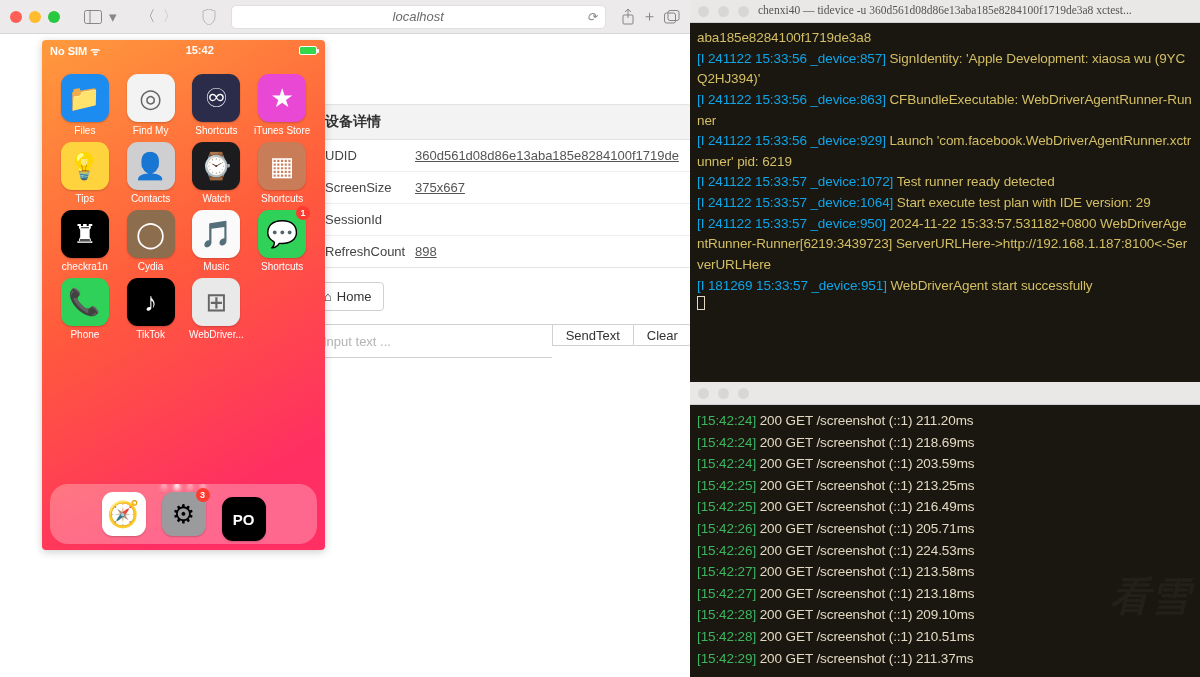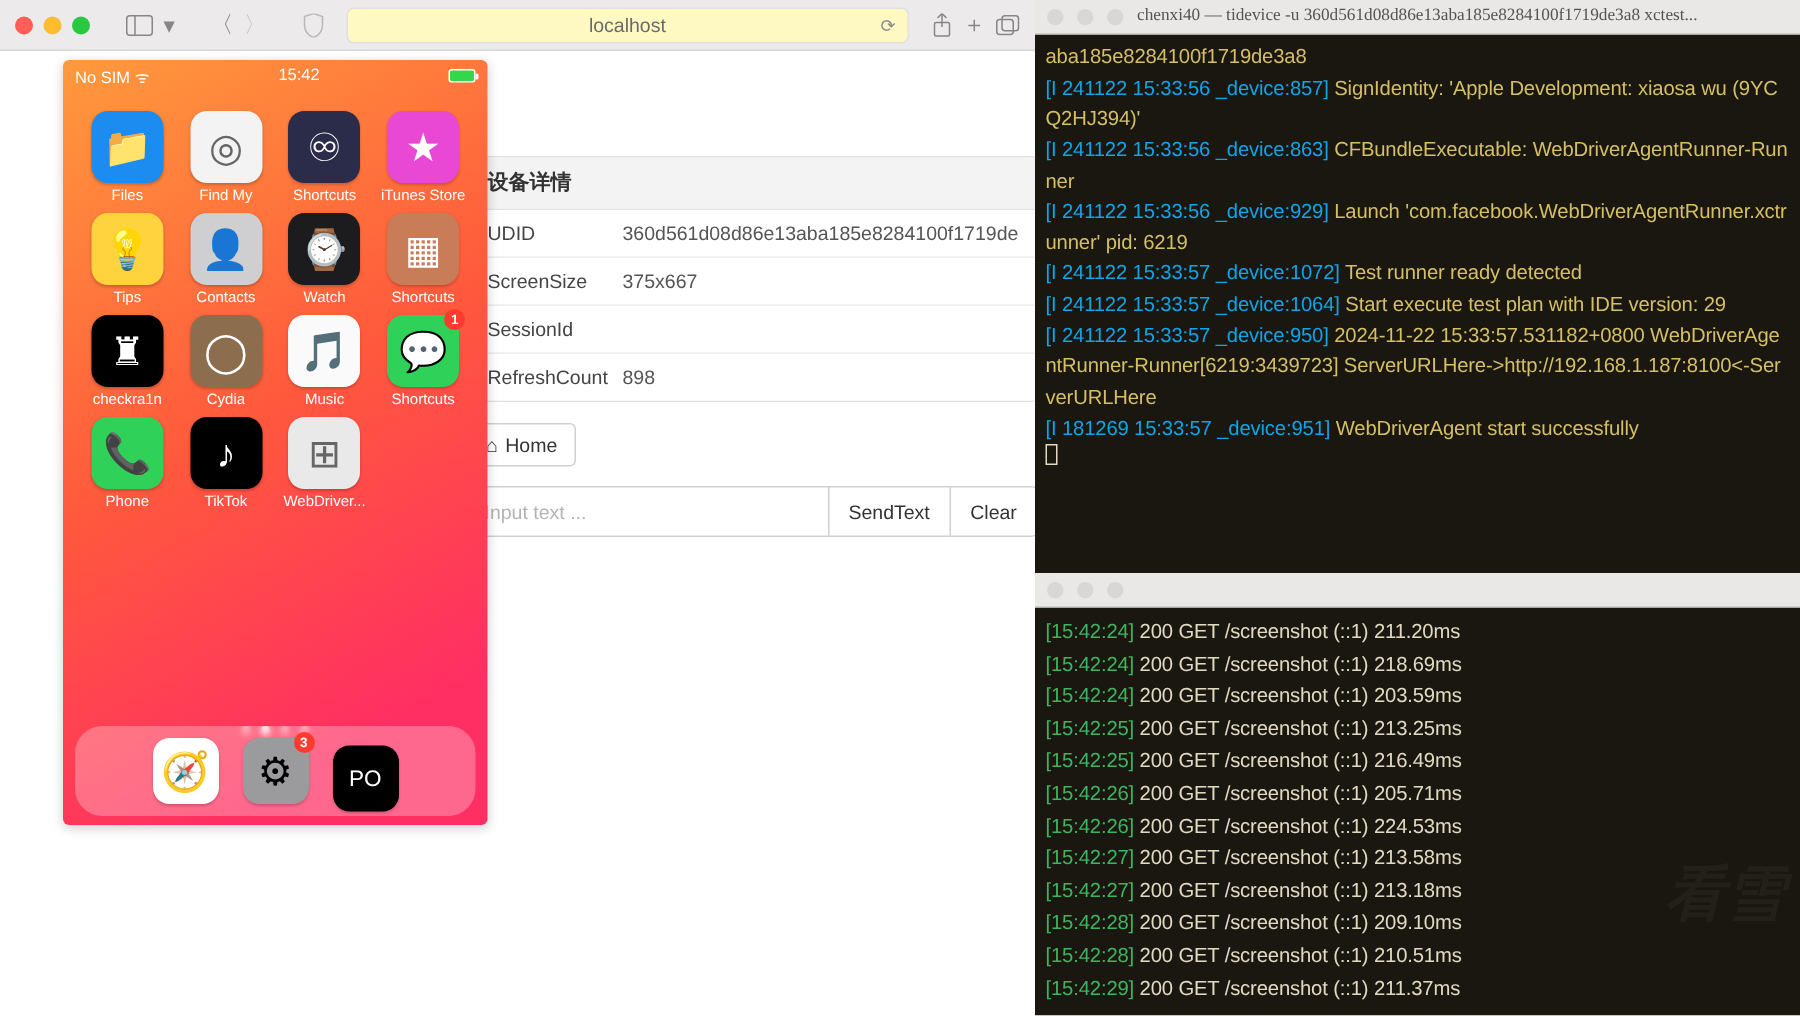--- a/index.html
+++ b/index.html
@@ -4,49 +4,49 @@
 <style>
 * { margin: 0; padding: 0; box-sizing: border-box; font-family: -apple-system, "Helvetica Neue", Arial, sans-serif; }
 body { width: 1200px; height: 677px; background: #fff; display: flex; overflow: hidden; }
 .left-pane { width: 690px; height: 100%; background: #fff; display: flex; flex-direction: column; }
 .safari-toolbar { height: 34px; background: #eceaea; border-bottom: 1px solid #d6d6d6; display: flex; align-items: center; padding: 0 10px; gap: 7px; }
 .traffic { display: flex; gap: 7px; }
 .tl { width: 12px; height: 12px; border-radius: 50%; }
 .red { background:#ff5f57;} .yellow{background:#febc2e;} .green{background:#28c840;}
 .tb-icon { color:#868686; font-size:15px; display:flex; align-items:center; justify-content:center; }
 .tb-sep { width:10px; }
-.urlbar { flex:1; height:24px; background:#fef9c3; border:1px solid #e0e0e0; border-radius:5px; display:flex; align-items:center; justify-content:center; color:#6a6a6a; font-size:13px; position:relative; margin:0 8px; }
+.urlbar { flex:1; height:24px; background:#ffffff; border:1px solid #e0e0e0; border-radius:5px; display:flex; align-items:center; justify-content:center; color:#6a6a6a; font-size:13px; position:relative; margin:0 8px;font-style:italic; }
 .urlbar .reload{ position:absolute; right:8px; color:#8a8a8a; font-size:12px;}
 .safari-body { flex:1; display:flex; padding:0; }
 .phone-wrap { width:290px; padding:6px 0 0 42px; }
 .phone { width:283px; height:510px; background:linear-gradient(150deg,#ff9a3c 0%,#ff5a3c 45%,#ff2e63 85%); border-radius:4px; overflow:hidden; position:relative; font-family:-apple-system,Arial; box-shadow:0 2px 8px rgba(0,0,0,0.2);}
-.statusbar { height:20px; display:flex; align-items:center; justify-content:space-between; padding:0 8px; color:#fff; font-size:11px; font-weight:400;}
+.statusbar { height:20px; display:flex; align-items:center; justify-content:space-between; padding:0 8px; color:#fff; font-size:11px; font-weight:700;}
 .sb-right { display:flex; gap:3px; align-items:center;}
 .battery { width:18px; height:9px; border:1px solid #fff; border-radius:2px; position:relative; background:#32d74b;}
 .battery::after{content:""; position:absolute; right:-3px; top:2px; width:2px; height:4px; background:#fff; border-radius:1px;}
 .app-grid { display:grid; grid-template-columns:repeat(4,1fr); gap:6px 0; padding:14px 10px 0 10px; }
 .appicon { display:flex; flex-direction:column; align-items:center; font-size:10px; color:#fff; }
 .ai-box { width:48px; height:48px; border-radius:11px; display:flex; align-items:center; justify-content:center; font-size:26px; margin-bottom:3px; box-shadow:0 1px 2px rgba(0,0,0,0.2); position:relative;}
 .dots { position:absolute; bottom:60px; width:100%; display:flex; justify-content:center; gap:7px;}
 .dot { width:6px; height:6px; border-radius:50%; background:rgba(255,255,255,0.45);}
 .dot.active{background:#fff;}
 .dock { position:absolute; bottom:6px; left:8px; right:8px; height:60px; background:rgba(255,255,255,0.28); border-radius:18px; display:flex; align-items:center; justify-content:center; gap:16px; backdrop-filter:blur(2px);}
 .dock .ai-box{width:44px;height:44px;margin:0;}
 .detail-pane { flex:1; padding:70px 10px 0 22px;}
 .panel { background:#f6f6f6; border:1px solid #e2e2e2; border-radius:4px;}
 .panel-header{padding:8px 12px; font-size:14px; font-weight:600; color:#333; border-bottom:1px solid #e2e2e2; background:#f3f3f3; border-radius:4px 4px 0 0;}
 .panel-row{display:flex; background:#fff; border-top:1px solid #eee; padding:8px 12px; font-size:13px; color:#434343;}
 .panel-row:first-of-type{border-top:none;}
 .panel-key{width:90px; color:#444;}
-.panel-val{flex:1; color:#555; white-space:nowrap; overflow:hidden;}
+.panel-val{flex:1; color:#555; white-space:nowrap; overflow:hidden;text-decoration:underline;}
 .home-btn { display:inline-flex; align-items:center; gap:5px; border:1px solid #d0d0d0; border-radius:4px; padding:6px 11px; margin-top:14px; font-size:13px; color:#333; background:#fff;}
 .input-row{display:flex; margin-top:13px;}
 .txtin{flex:1;height:34px;border:1px solid #d0d0d0;border-right:none;border-radius:4px 0 0 4px;padding:0 10px;font-size:13px;color:#333;}
 .txtin::placeholder{color:#b4b4b4;}
-.ibtn{height:34px;padding:0 13px;border:1px solid #d0d0d0;background:#fff;font-size:13px;color:#333;}
+.ibtn{height:22px;padding:0 13px;border:1px solid #d0d0d0;background:#fff;font-size:13px;color:#333;}
 .ibtn:last-child{border-radius:0 4px 4px 0;}
 .right-pane { width:510px; height:100%; display:flex; flex-direction:column;}
 .term { flex:1; background:#1a1710; font-family:"Menlo","Monaco",monospace; font-size:13.5px; line-height:1.53; overflow:hidden; position:relative;}
 .term-titlebar{height:23px; background:#eae8e7;border-bottom:1px solid #cfcfcf;display:flex;align-items:center;padding:0 8px;gap:9px;}
 .term-titlebar .tl{width:11px;height:11px;background:#d9d7d6;}
 .term-title{flex:1;font-size:11.5px;color:#545454;white-space:nowrap;overflow:hidden;text-overflow:ellipsis;font-family:-apple-system;}
 .term-body{padding:5px 7px;color:#e1d9c2;font-weight:500;letter-spacing:-0.1px;white-space:pre-wrap;word-break:break-all;}
 .t-cyan{color:#0ea5e9;}
 .t-yellow{color:#d4bf65;}
 .t-time{color:#3db560;}
@@ -176,21 +176,21 @@
           </div>
         <div class="dots">
           <div class="dot"></div>
             <div class="dot active"></div>
             <div class="dot"></div>
             <div class="dot"></div>
         </div>
         <div class="dock" id="dock">
             <div class="ai-box" style="background: rgb(255, 255, 255); font-size: 26px; color: rgb(42, 122, 240);">🧭</div>
             <div class="ai-box" style="background: rgb(155, 155, 158); font-size: 26px;">⚙<div class="badge">3</div></div>
-            <div class="ai-box" style="background: rgb(0, 0, 0); color: rgb(255, 255, 255); font-size: 15px; font-weight: 400; margin-top: 10px;">PO</div>
+            <div class="ai-box" style="background: rgb(0, 0, 0); color: rgb(255, 255, 255); font-size: 15px; font-weight: 700; margin-top: 10px;">PO</div>
           </div>
       </div>
     </div>
 
     <div class="detail-pane">
       <div class="panel">
         <div class="panel-header">设备详情</div>
         <div id="panel-body">
             <div class="panel-row">
               <div class="panel-key">UDID</div>

